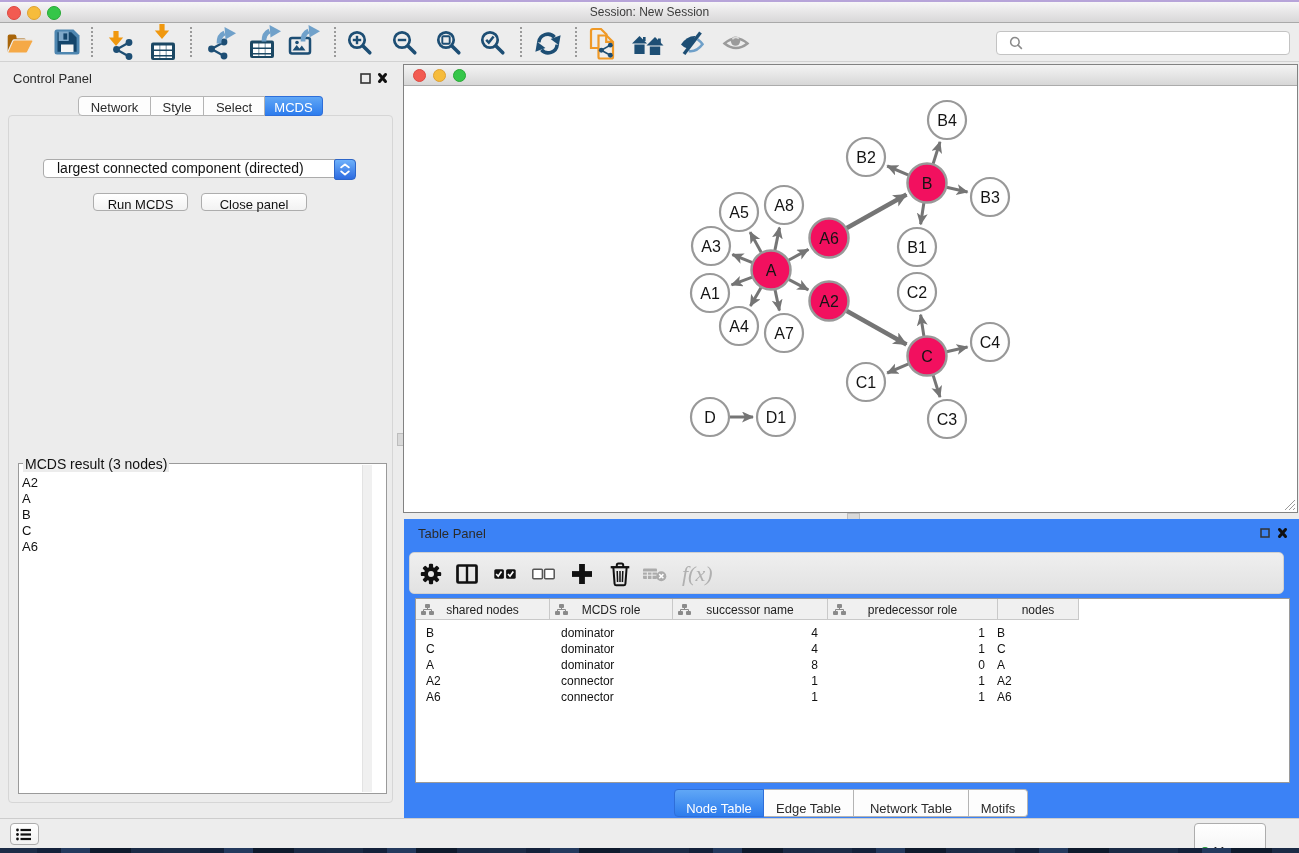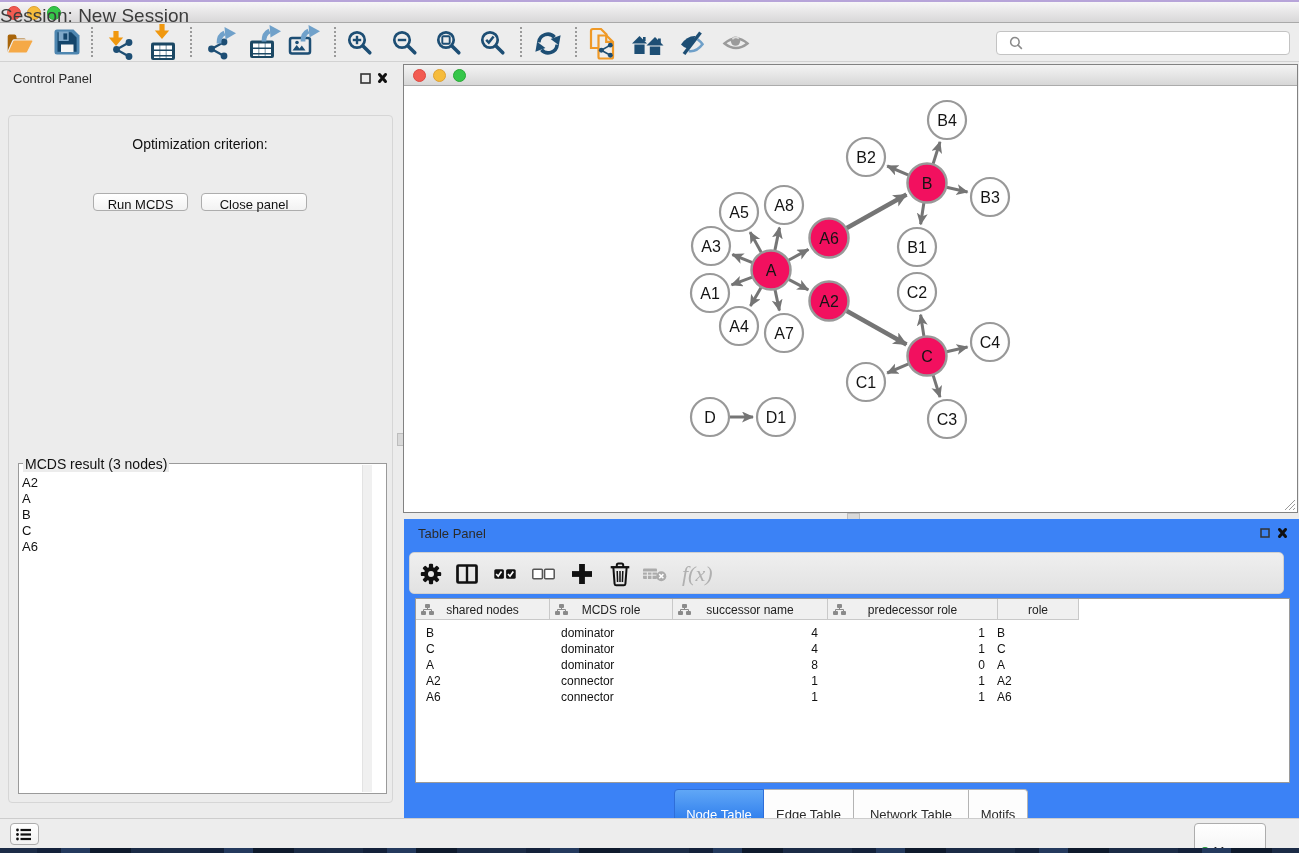--- a/index.html
+++ b/index.html
@@ -1,19 +1,19 @@
 <!DOCTYPE html>
 <html><head><meta charset="utf-8"><style>
 html,body{margin:0;padding:0}
 body{width:1299px;height:853px;position:relative;overflow:hidden;background:#ececec;
  font-family:"Liberation Sans",sans-serif;color:#222}
 .abs{position:absolute}
 #topstrip{left:0;top:0;width:1299px;height:2px;background:#b7a4d9}
 #titlebar{left:0;top:2px;width:1299px;height:20px;background:linear-gradient(#f7f6f7,#d8d7d8);border-bottom:1px solid #a9a9a9}
-#titlebar .t{position:absolute;left:0;right:0;top:3px;font-size:19px;color:#3c3c3c}
+#titlebar .t{position:absolute;left:0;right:0;top:3px;text-align:center;font-size:12px;color:#3c3c3c}
 .tl{position:absolute;border-radius:50%}
 #toolbar{left:0;top:23px;width:1299px;height:38px;background:#ededed;border-bottom:1px solid #d2d2d2}
 .sep{position:absolute;top:4px;height:30px;width:0;border-left:2px dotted #9a9a9a}
 #searchbox{position:absolute;left:996px;top:8px;width:292px;height:22px;background:#fff;border:1px solid #c3c3c3;border-radius:4px}
 
 #cpanel{left:0;top:62px;width:400px;height:756px;background:#ececec}
 #cpanel .hdr{position:absolute;left:13px;top:9px;font-size:13px;color:#2b2b2b}
 .winbtns{position:absolute;font-size:12px;color:#333}
 .tabs{position:absolute;display:flex;font-size:13px;z-index:3}
 .tab{border:1px solid #b4b4b4;background:#fdfdfd;color:#2b2b2b;text-align:center;
@@ -41,21 +41,21 @@
 
 #tpanel{left:404px;top:519px;width:895px;height:299px;background:#3b82f6}
 #tpanel .hdr{position:absolute;left:14px;top:7px;font-size:13px;color:#2b2b2b}
 #ttoolbar{position:absolute;left:5px;top:33px;width:873px;height:40px;background:linear-gradient(#efefef,#e2e2e2);
  border:1px solid #d0d0d0;border-radius:5px}
 #tablebox{position:absolute;left:11px;top:79px;width:873px;height:183px;background:#fff;border:1px solid #9a9a9a}
 .th{position:absolute;top:0;height:21px;background:#f0f0f0;border-right:1px solid #c9c9c9;border-bottom:1px solid #c9c9c9;
  font-size:12px;color:#222;text-align:center;padding-top:4px;box-sizing:border-box}
 .td{position:absolute;font-size:12px;color:#111;height:16px}
 .btabs{position:absolute;top:270px;left:270px;display:flex;font-size:13px}
-.btabs .tab{height:15px;padding-top:17px}
+.btabs .tab{height:15px;padding-top:11px}
 
 #statusbar{left:0;top:818px;width:1299px;height:30px;background:#ededed;border-top:1px solid #cdcdcd}
 #bottomstrip{left:0;top:848px;width:1299px;height:5px;background:
  repeating-linear-gradient(90deg,#1c2c47 0 37px,#13213a 37px 61px,#243a5e 61px 90px,#0e1a2c 90px 131px,#1b2b46 131px 163px)}
 svg{position:absolute;overflow:visible}
 </style></head>
 <body>
 <div id="topstrip" class="abs"></div>
 <div id="titlebar" class="abs">
   <div class="tl" style="left:7px;top:4px;width:12px;height:12px;background:#f25b51;border:1px solid #dd4840"></div>
@@ -191,22 +191,36 @@
         <line x1="8.5" y1="8.5" x2="12" y2="12" stroke="#8a8a8a" stroke-width="1.4"></line>
       </svg>
     </div>
 </div>
 <div id="cpanel" class="abs">
   <div class="hdr">Control Panel</div>
   <svg class="winbtns" width="30" height="12" style="left:360px;top:11px" viewBox="0 0 30 12">
     <rect x="1" y="1" width="9" height="9" fill="none" stroke="#333" stroke-width="1.6"></rect>
     <path d="M19.5 1.5 L25.5 8.5 M25.5 1.5 L19.5 8.5" stroke="#111" stroke-width="3" stroke-linecap="round"></path>
   </svg>
+  <div class="tabs" style="left:78px;top:34px">
+    <div class="tab first" style="width:71px">Network</div>
+    <div class="tab" style="width:52px">Style</div>
+    <div class="tab" style="width:60px">Select</div>
+    <div class="tab sel last" style="width:57px">MCDS</div>
+  </div>
   <div id="cpbox"></div>
-  <div id="optlab">Optimization criterion:</div>
+  <div id="dropdown">
+    <div class="txt">largest connected component (directed)</div>
+    <div class="step">
+        <svg width="20" height="19" viewBox="0 0 21 23" style="left:0;top:0" preserveAspectRatio="none">
+      <path d="M6.5 9 L10.5 5.2 L14.5 9" fill="none" stroke="#fff" stroke-width="2" stroke-linecap="round" stroke-linejoin="round"></path>
+      <path d="M6.5 13.8 L10.5 17.6 L14.5 13.8" fill="none" stroke="#fff" stroke-width="2" stroke-linecap="round" stroke-linejoin="round"></path>
+    </svg>
+      </div>
+  </div>
   <div class="btn" style="left:93px;top:131px;width:93px">Run MCDS</div>
   <div class="btn" style="left:201px;top:131px;width:104px">Close panel</div>
   <div id="fieldset">
     <div class="legend">MCDS result (3 nodes)</div>
     <div class="track"></div>
     <div class="items">A2<br>A<br>B<br>C<br>A6</div>
   </div>
 </div>
 <div class="abs" style="left:397px;top:433px;width:6px;height:11px;background:#d9d9d9;border:1px solid #bdbdbd"></div>
 <div class="abs" style="left:847px;top:513px;width:11px;height:5px;background:#d9d9d9;border:1px solid #bdbdbd"></div>
@@ -358,21 +372,21 @@
       <path d="M4.2,0.1 L8.4,4.3 M8.4,0.1 L4.2,4.3" stroke="#fff" stroke-width="1.5"></path>
     </g>
     <text x="272" y="28" font-family="'Liberation Serif',serif" font-style="italic" font-size="22" fill="#b0b0b0">f(x)</text>
   </svg>
   </div>
   <div id="tablebox">
     <div class="th" style="left:0px;width:134px">shared nodes</div>
     <div class="th" style="left:134px;width:123px">MCDS role</div>
     <div class="th" style="left:257px;width:155px">successor name</div>
     <div class="th" style="left:412px;width:170px">predecessor role</div>
-    <div class="th" style="left:582px;width:81px">role</div>
+    <div class="th" style="left:582px;width:81px">nodes</div>
     <svg width="663" height="21" viewBox="0 0 663 21" style="left:0;top:0">
       <g fill="#8a8a8a">
           <g id="ti1">
             <rect x="9" y="5" width="5" height="4" rx="1"></rect>
             <rect x="5" y="12" width="5" height="4" rx="1"></rect>
             <rect x="13" y="12" width="5" height="4" rx="1"></rect>
             <path d="M11.5 9 v2 M7.5 12 v-1.5 h8 V12" stroke="#8a8a8a" fill="none"></path>
           </g>
       <use href="#ti1" x="134"></use>
           <use href="#ti1" x="257"></use>

